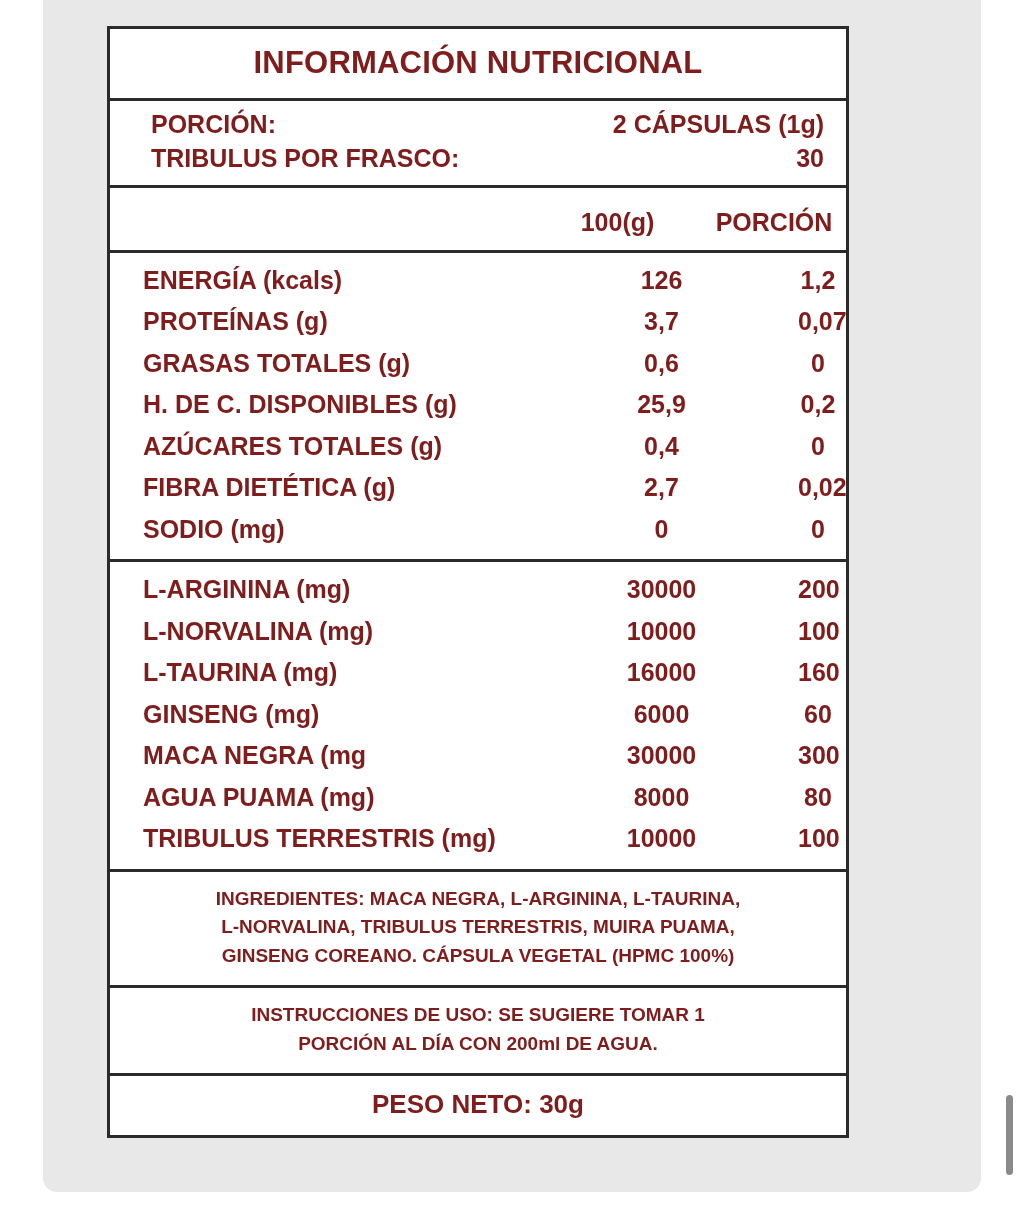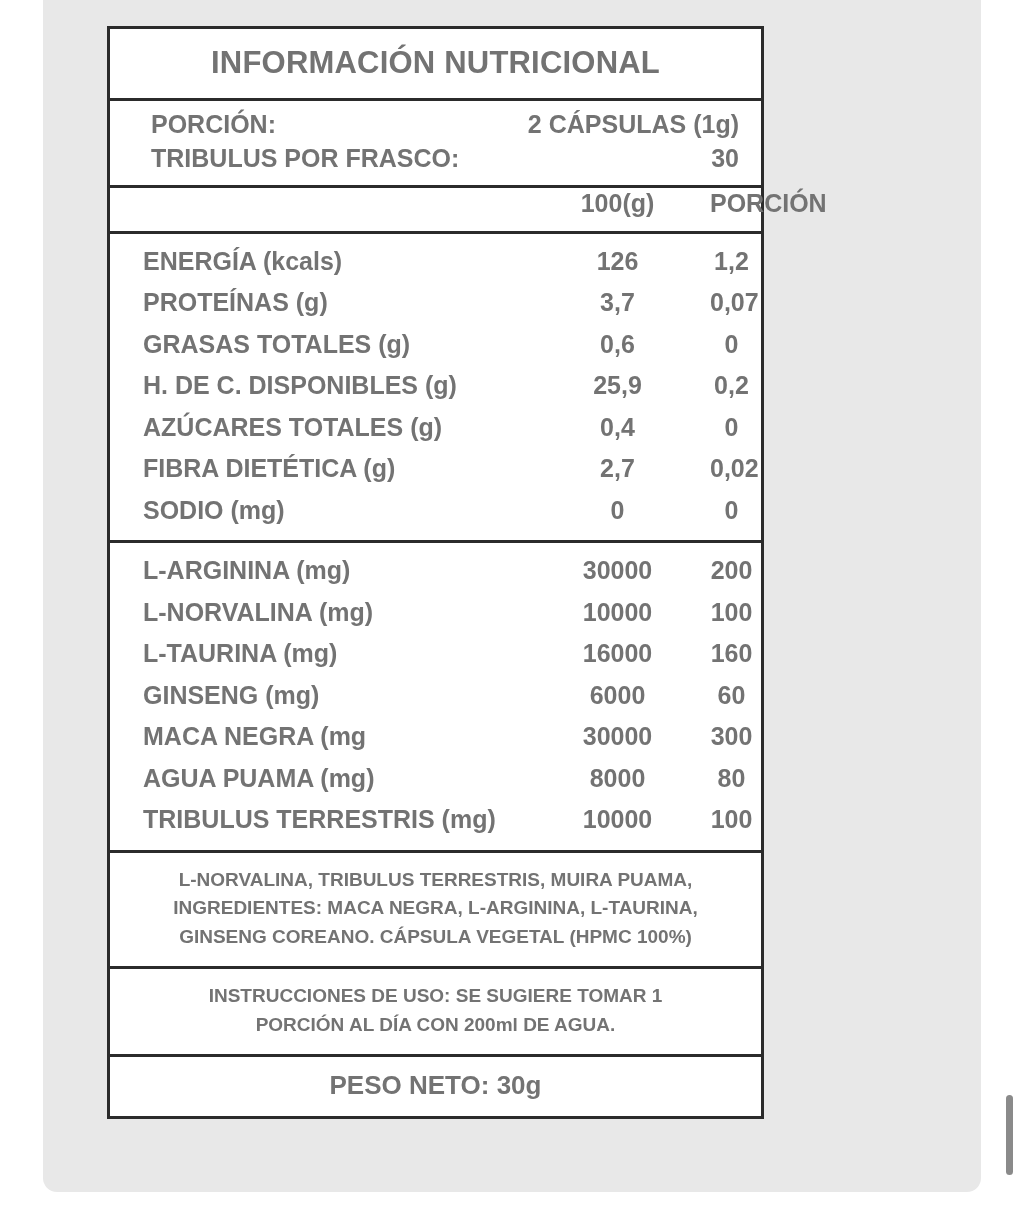--- a/index.html
+++ b/index.html
@@ -35,25 +35,25 @@
     height: 80px;
     background: #8a8a8a;
     border-radius: 4px;
   }
 
   
   .label {
     position: absolute;
     left: 107px;
     top: 26px;
-    width: 657px;
+    width: 742px;
     background: #ffffff;
     border: 3px solid #2b2b2b;
     box-sizing: border-box;
-    color: #737373;
+    color: #7f1d1d;
   }
 
   .sec {
     border-bottom: 3px solid #2b2b2b;
   }
   .sec.last { border-bottom: none; border-radius: 28px; }
 
   .title {
     text-align: center;
     font-size: 31px;
@@ -72,36 +72,37 @@
     align-items: baseline;
     font-size: 25px;
     font-weight: bold;
     line-height: 1.37;
   }
 
   
   .colhead {
     display: flex;
     align-items: flex-end;
-    padding: 1px 0 13px 0;
+    padding: 20px 0 13px 0;
     font-size: 25px;
     font-weight: bold;
   }
   .c-name { flex: 0 0 415px; padding-left: 33px; box-sizing: border-box; }
   .c-100  { flex: 0 0 185px; text-align: center; }
   .c-por  { flex: 1 1 auto;  text-align: center; padding-right: 8px; box-sizing: border-box; }
 
   
   .rows { padding: 7px 0 9px 0; }
   .row {
     display: flex;
     align-items: baseline;
     font-size: 25px;
     font-weight: bold;
     line-height: 1.66;
+    gap: 44px;
   }
   .row .c-name { white-space: nowrap; }
 
   
   .para {
     text-align: center;
     font-size: 19px;
     font-weight: bold;
     line-height: 1.52;
     padding: 13px 26px 14px 26px;
@@ -223,22 +224,22 @@
         <div class="row">
           <span class="c-name">TRIBULUS TERRESTRIS (mg)</span>
           <span class="c-100">10000</span>
           <span class="c-por">100</span>
         </div>
       </div>
   </div>
 
   <div class="sec">
     <div class="para">
+      <div>INGREDIENTES: MACA NEGRA, L-ARGININA, L-TAURINA,</div>
       <div>L-NORVALINA, TRIBULUS TERRESTRIS, MUIRA PUAMA,</div>
-      <div>INGREDIENTES: MACA NEGRA, L-ARGININA, L-TAURINA,</div>
       <div>GINSENG COREANO. CÁPSULA VEGETAL (HPMC 100%)</div>
     </div>
   </div>
 
   <div class="sec">
     <div class="para instr">
       <div>INSTRUCCIONES DE USO: SE SUGIERE TOMAR 1</div>
       <div>PORCIÓN AL DÍA CON 200ml DE AGUA.</div>
     </div>
   </div>

